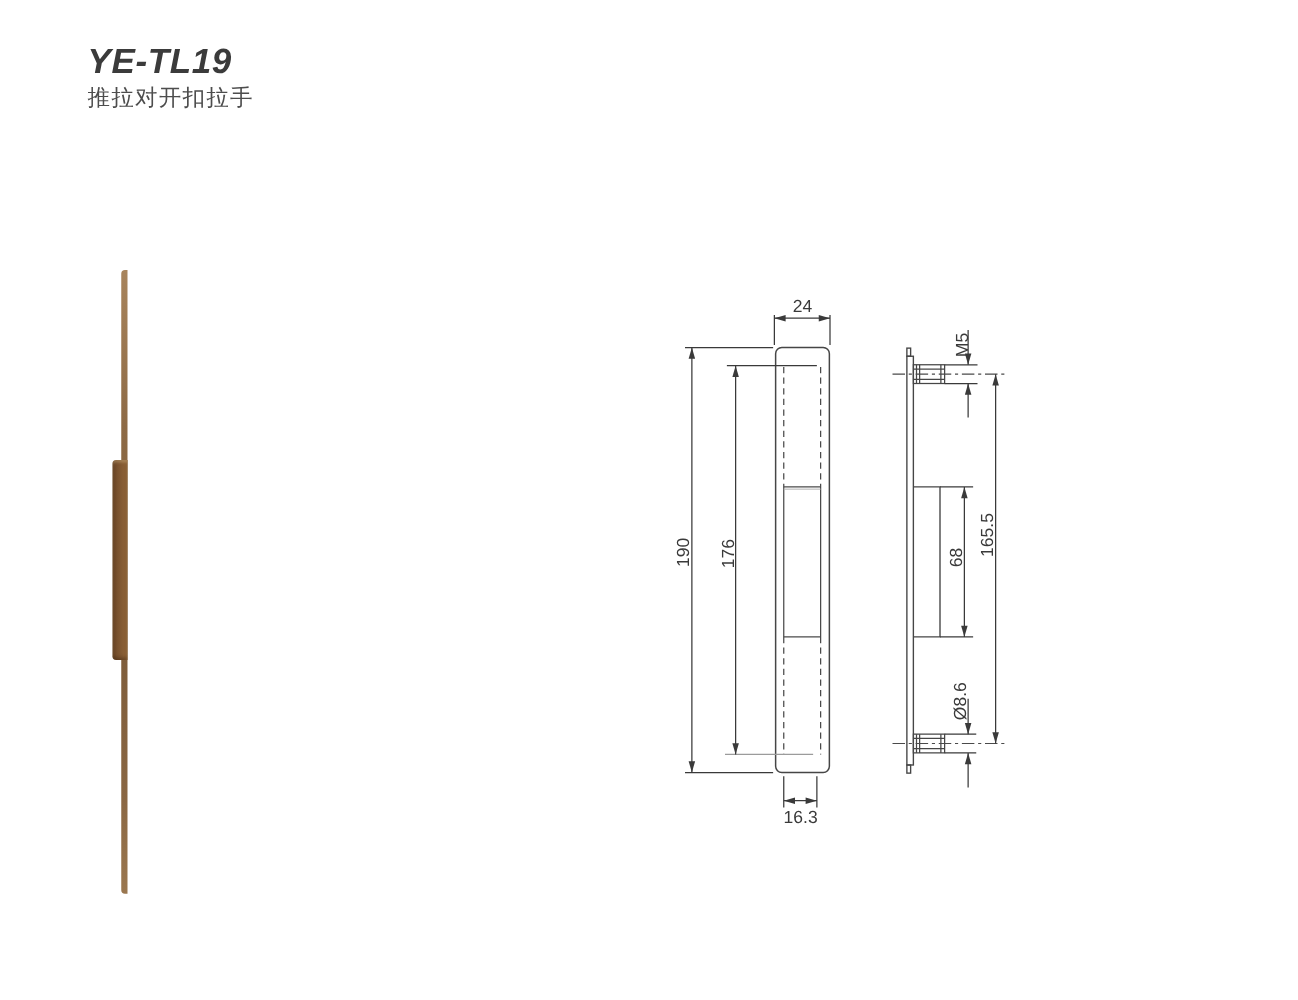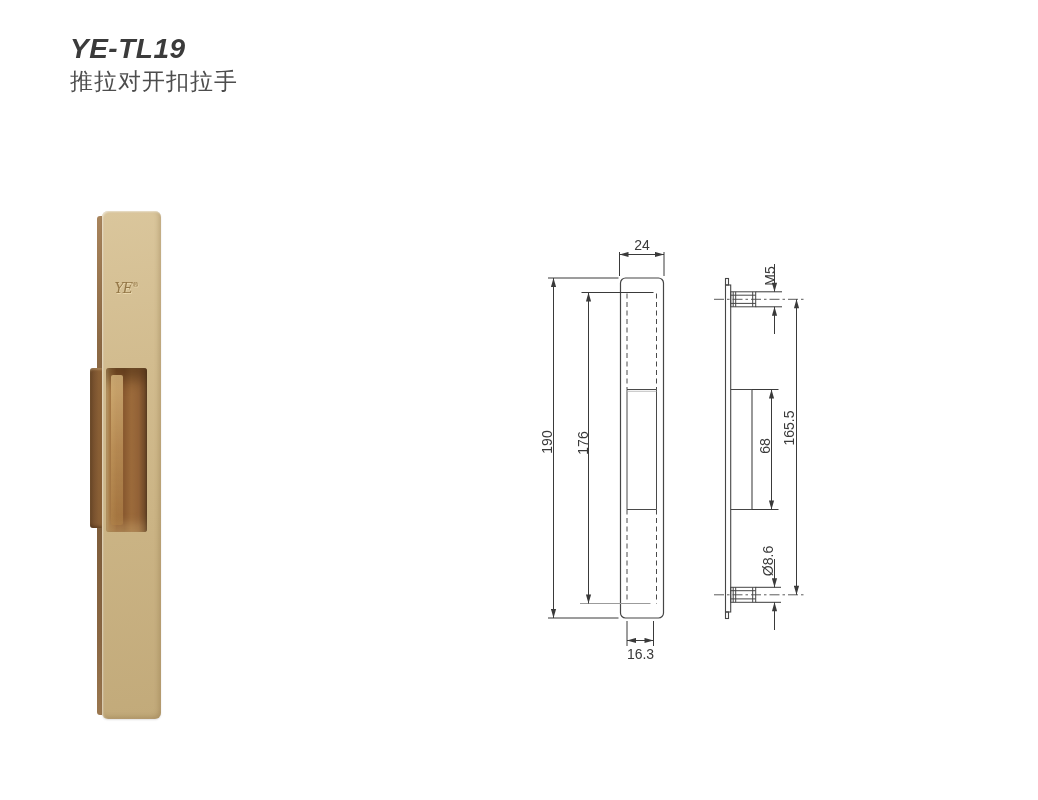--- a/index.html
+++ b/index.html
@@ -2,21 +2,21 @@
 <html><head>
 <meta charset="utf-8">
 <style>
   html,body{margin:0;padding:0;background:#fff;}
   .page{position:relative;width:1038px;height:800px;background:#ffffff;overflow:hidden;
         font-family:"Liberation Sans",sans-serif;}
 
   
   .header{position:absolute;left:70px;top:34px;}
   .title{font-size:28px;font-weight:700;color:#3b3b3b;letter-spacing:0.5px;line-height:1.05;font-style:italic;}
-  .subtitle{font-size:23px;font-weight:400;color:#4d4d4d;margin-top:3px;letter-spacing:1px;}
+  .subtitle{font-size:18px;font-weight:400;color:#4d4d4d;margin-top:3px;letter-spacing:1px;}
 
   
   .photo{position:absolute;left:88px;top:205px;width:84px;height:522px;}
   .ph-edge{position:absolute;left:9px;top:11px;width:5px;height:499px;border-radius:3px 0 0 3px;
            background:linear-gradient(180deg,#a8845c 0%,#8d6a45 25%,#7d5c3a 60%,#8a6743 85%,#9a774f 100%);}
   .ph-block{position:absolute;left:2px;top:163px;width:12px;height:160px;border-radius:3px 0 0 3px;
             background:linear-gradient(90deg,#6b4727 0%,#7e5631 45%,#936739 100%);
             box-shadow:inset 0 2px 2px rgba(255,230,180,0.25), inset 0 -2px 3px rgba(40,20,5,0.35);}
   .ph-face{position:absolute;left:13.5px;top:6px;width:59px;height:508px;border-radius:6px;
            background:linear-gradient(172deg,#dac69c 0%,#d2bc8f 30%,#cbb485 60%,#c2aa7a 100%);
@@ -44,26 +44,20 @@
 <div class="page">
 
   <div class="header">
     <div class="title">YE-TL19</div>
     <div class="subtitle">推拉对开扣拉手</div>
   </div>
 
   <div class="photo">
     <div class="ph-edge"></div>
     <div class="ph-block"></div>
-    <div class="ph-face">
-      <div class="ph-logo"><span>YE</span><span class="reg">®</span></div>
-      <div class="ph-pocket">
-        <div class="ph-pocket-wall"></div>
-      </div>
-    </div>
   </div>
 
   <svg class="drawing-svg" viewBox="520 225 320 450" xmlns="http://www.w3.org/2000/svg">
     <defs>
       <marker id="arr" viewBox="0 0 10 6" refX="9.5" refY="3" markerWidth="10" markerHeight="6" orient="auto-start-reverse" markerUnits="userSpaceOnUse">
         <path d="M0.5,0.4 L9.5,3 L0.5,5.6 Z" fill="#3a3a3a"></path>
       </marker>
     </defs>
 
     <g stroke="#464646" stroke-width="1.2" fill="none">

